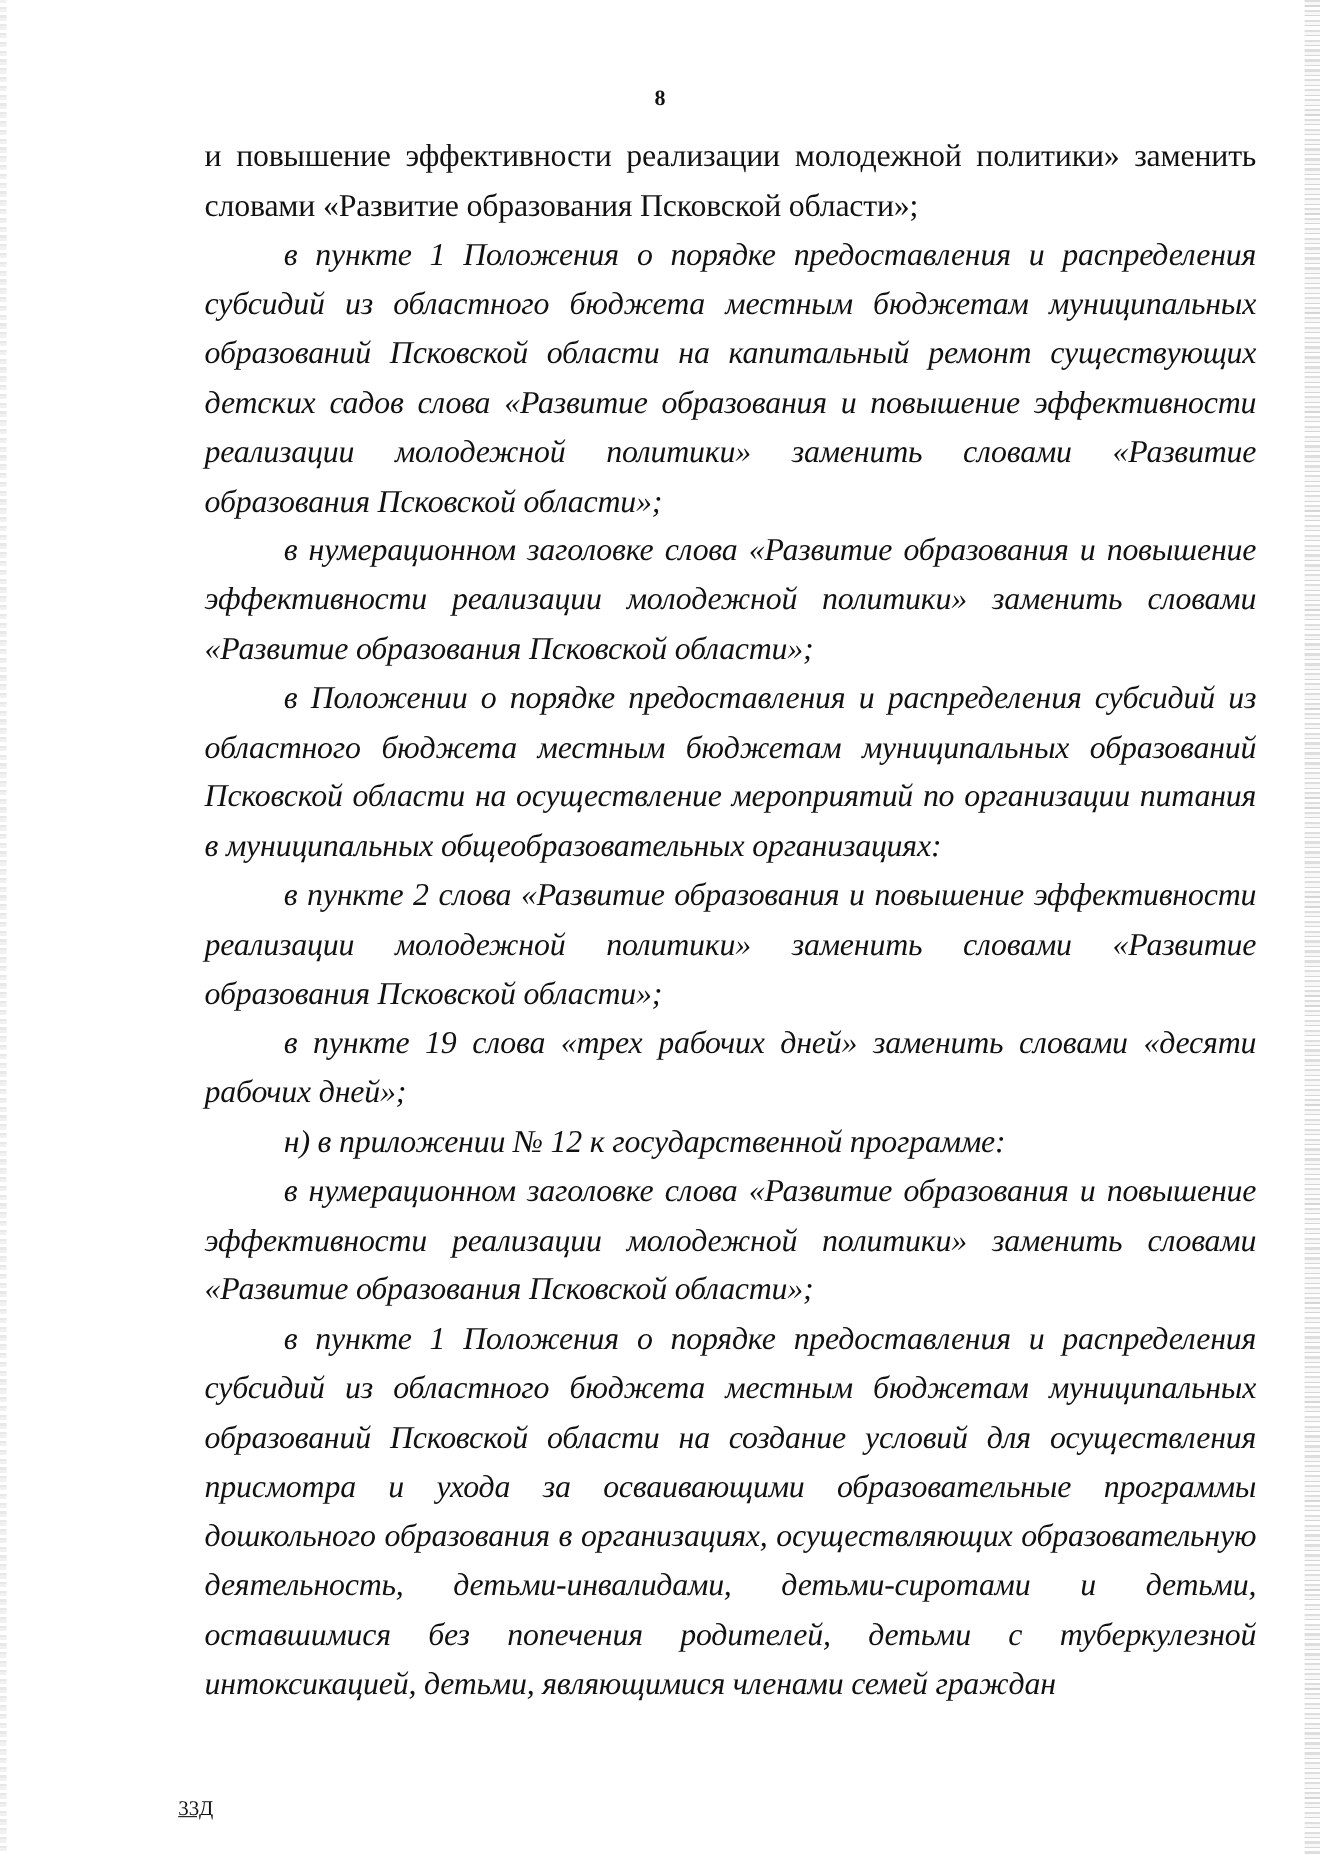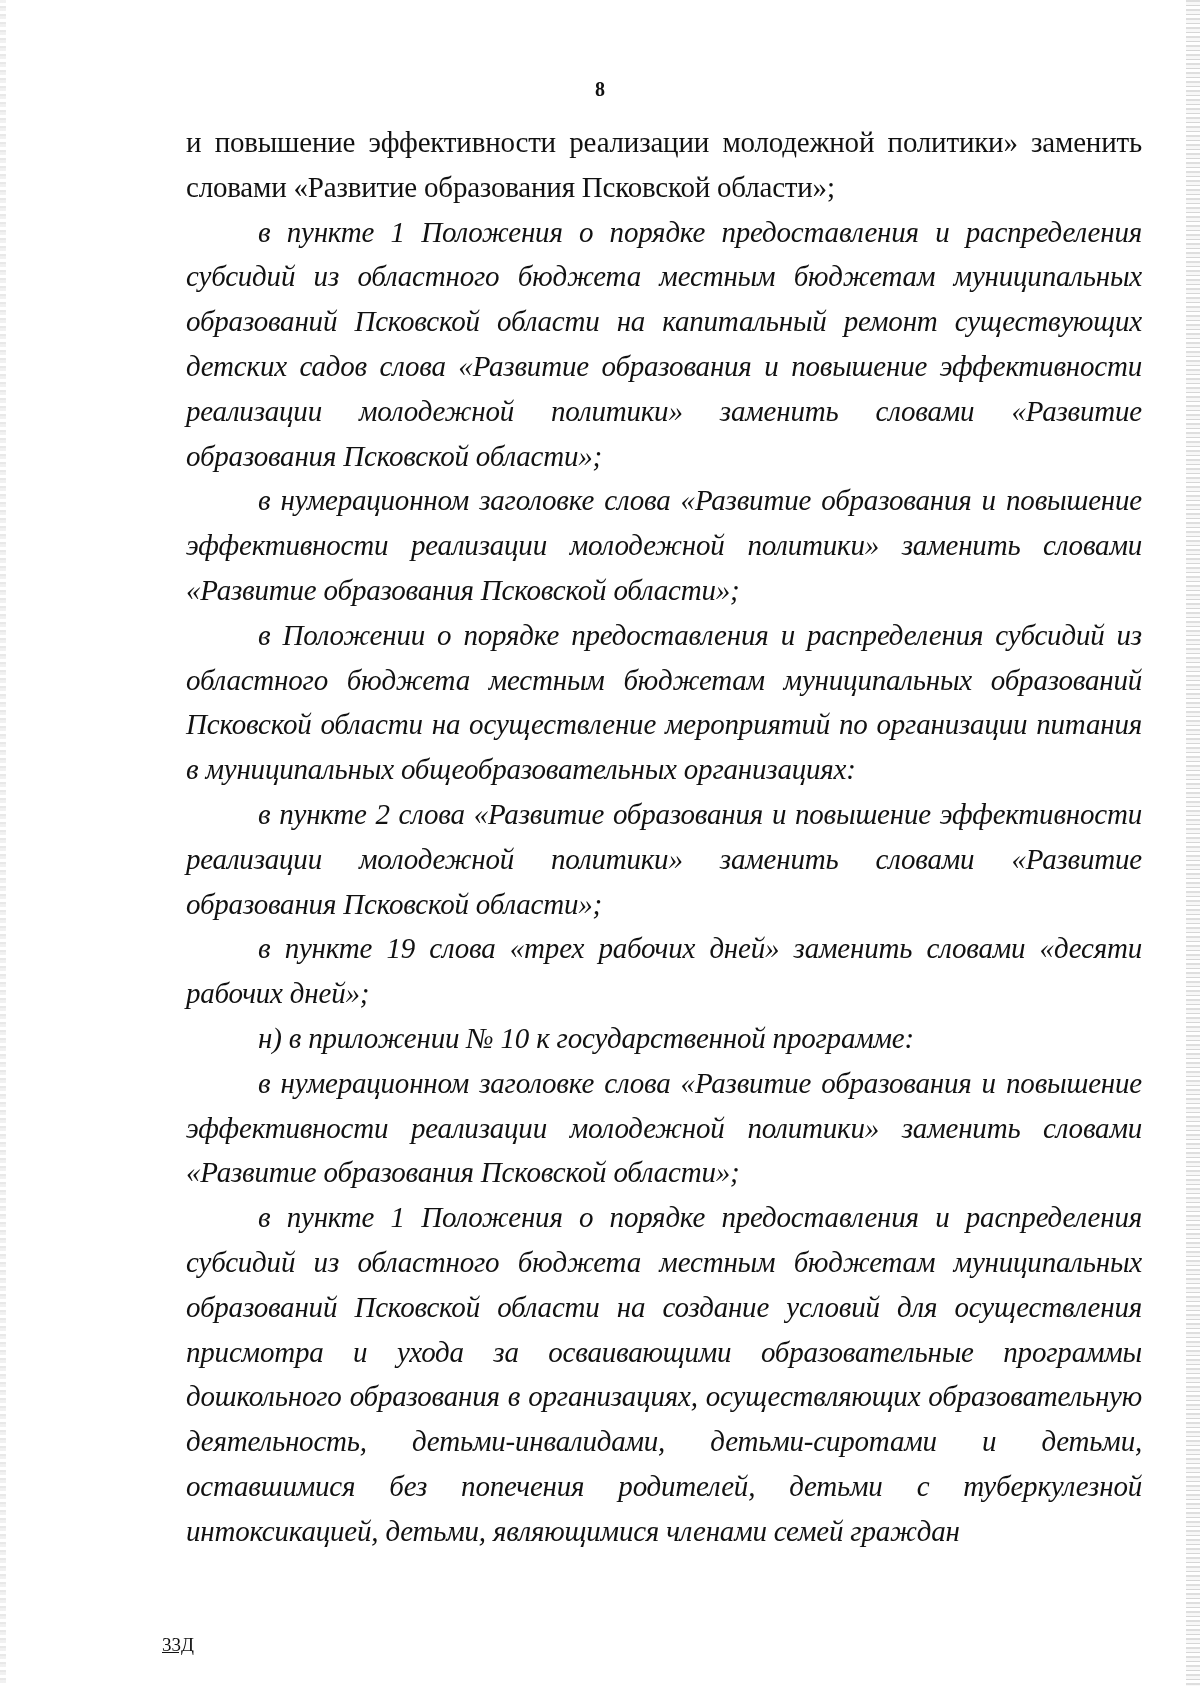--- a/index.html
+++ b/index.html
@@ -45,19 +45,19 @@
 
   <div class="page-number">8</div>
 
   <div class="body-text">
     <p>и повышение эффективности реализации молодежной политики» заменить словами «Развитие образования Псковской области»;</p>
     <p class="indent">в пункте 1 Положения о порядке предоставления и распределения субсидий из областного бюджета местным бюджетам муниципальных образований Псковской области на капитальный ремонт существующих детских садов слова «Развитие образования и повышение эффективности реализации молодежной политики» заменить словами «Развитие образования Псковской области»;</p>
     <p class="indent">в нумерационном заголовке слова «Развитие образования и повышение эффективности реализации молодежной политики» заменить словами «Развитие образования Псковской области»;</p>
     <p class="indent">в Положении о порядке предоставления и распределения субсидий из областного бюджета местным бюджетам муниципальных образований Псковской области на осуществление мероприятий по организации питания в муниципальных общеобразовательных организациях:</p>
     <p class="indent">в пункте 2 слова «Развитие образования и повышение эффективности реализации молодежной политики» заменить словами «Развитие образования Псковской области»;</p>
     <p class="indent">в пункте 19 слова «трех рабочих дней» заменить словами «десяти рабочих дней»;</p>
-    <p class="indent">н) в приложении № 10 к государственной программе:</p>
+    <p class="indent">н) в приложении № 12 к государственной программе:</p>
     <p class="indent">в нумерационном заголовке слова «Развитие образования и повышение эффективности реализации молодежной политики» заменить словами «Развитие образования Псковской области»;</p>
     <p class="indent">в пункте 1 Положения о порядке предоставления и распределения субсидий из областного бюджета местным бюджетам муниципальных образований Псковской области на создание условий для осуществления присмотра и ухода за осваивающими образовательные программы дошкольного образования в организациях, осуществляющих образовательную деятельность, детьми-инвалидами, детьми-сиротами и детьми, оставшимися без попечения родителей, детьми с туберкулезной интоксикацией, детьми, являющимися членами семей граждан</p>
   </div>
 
   <div class="footer-code">33Д</div>
 </div>
 
 </body></html>

